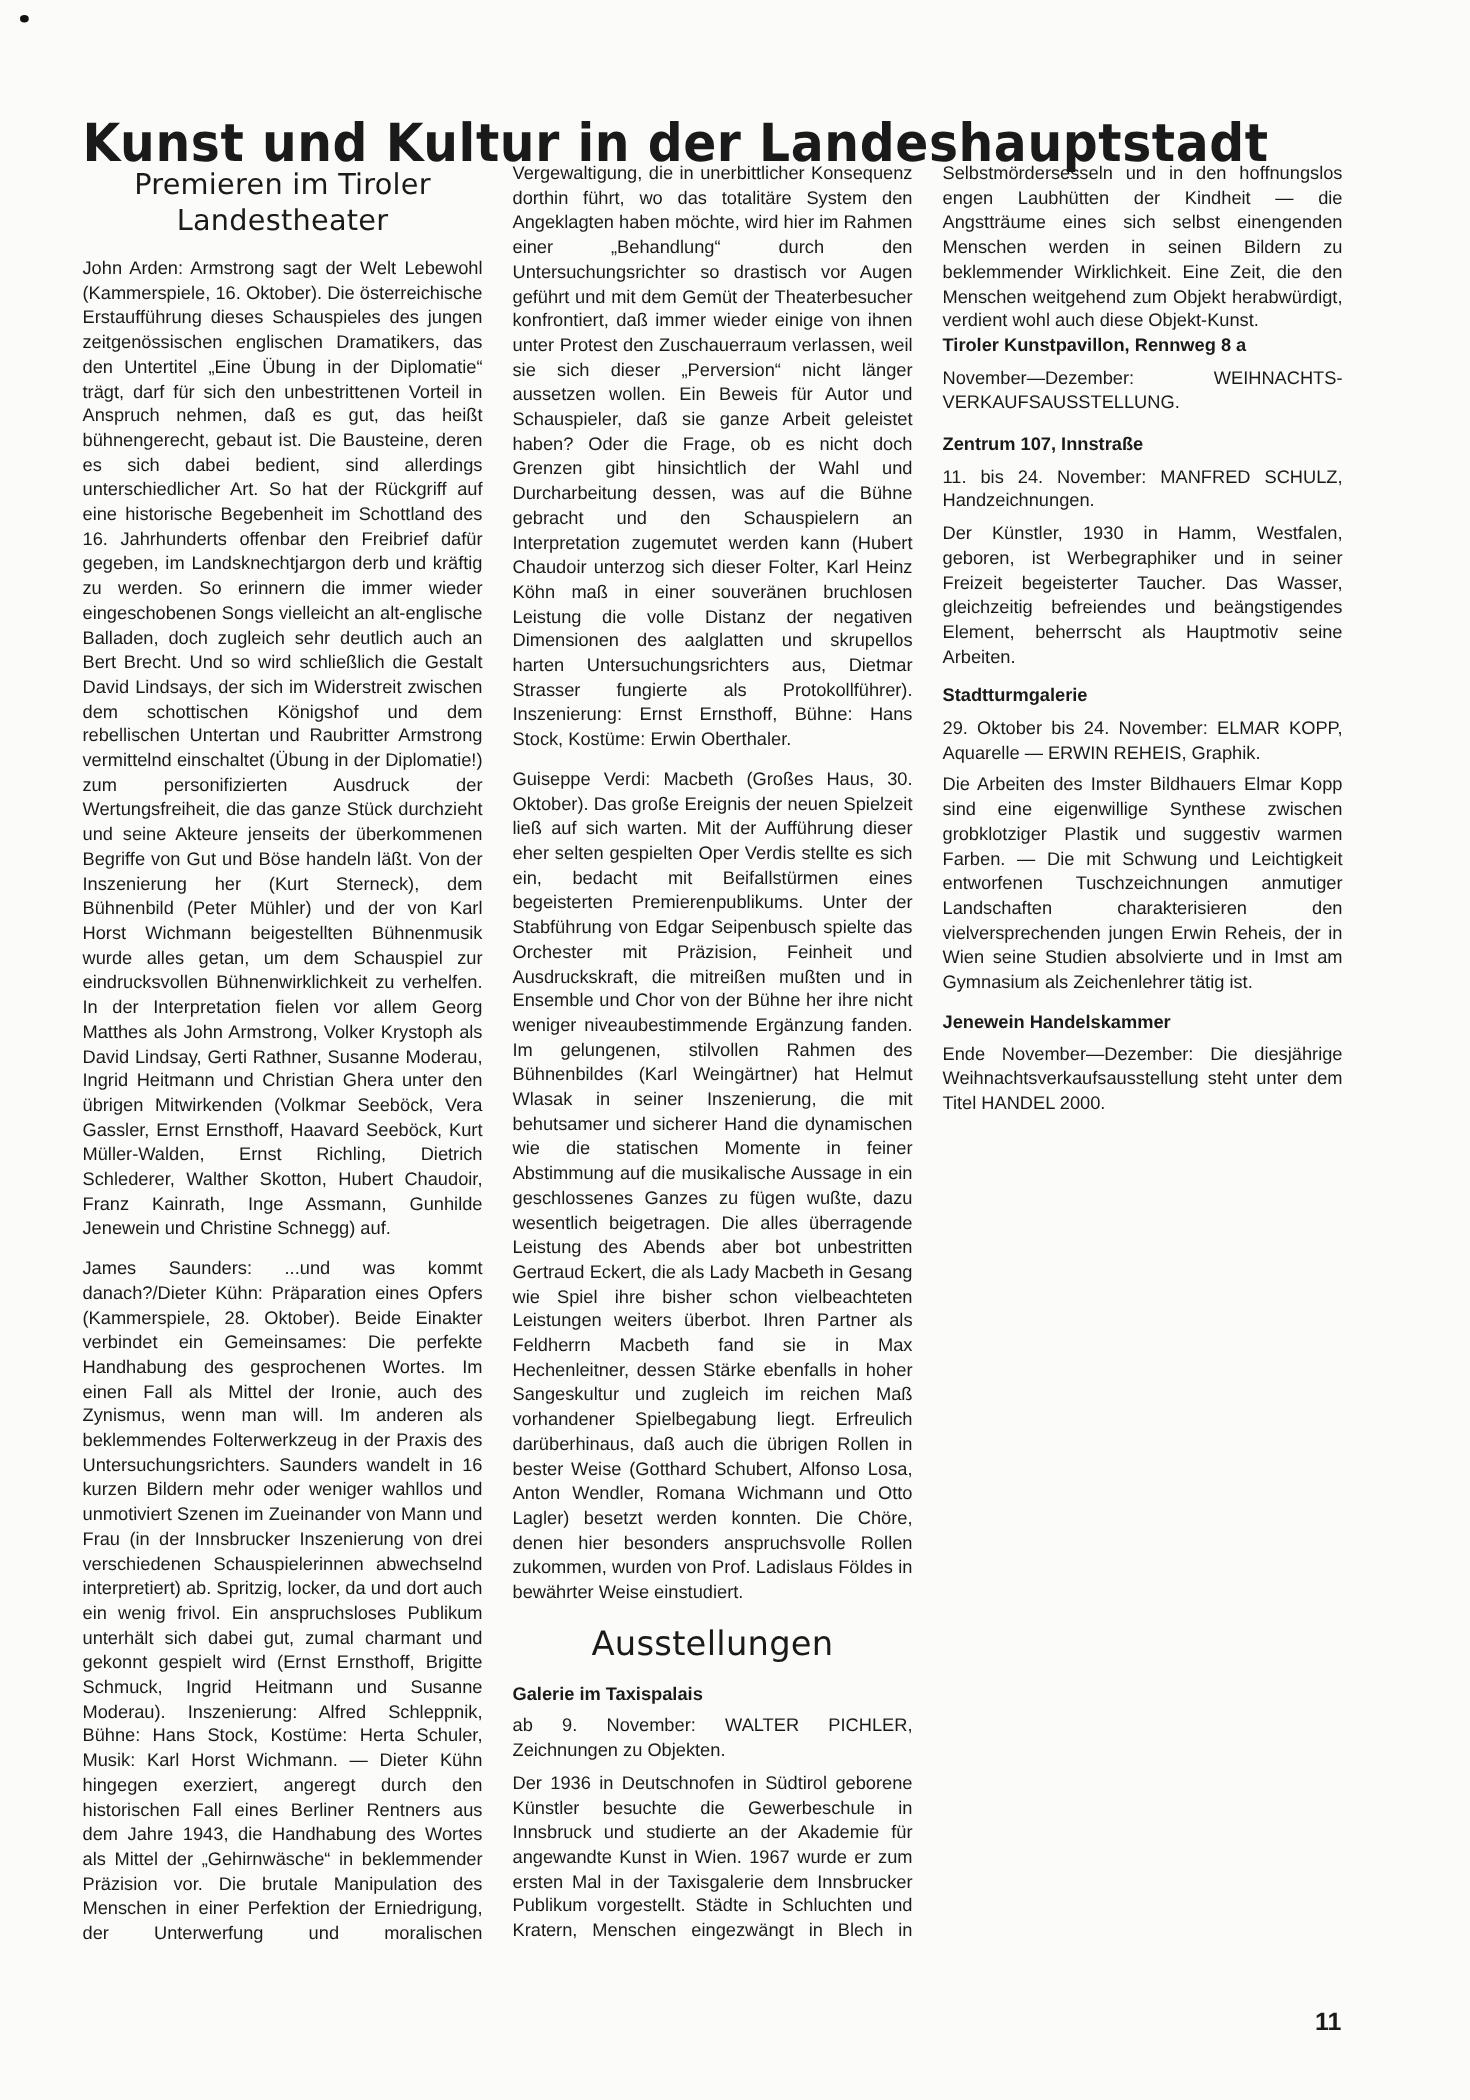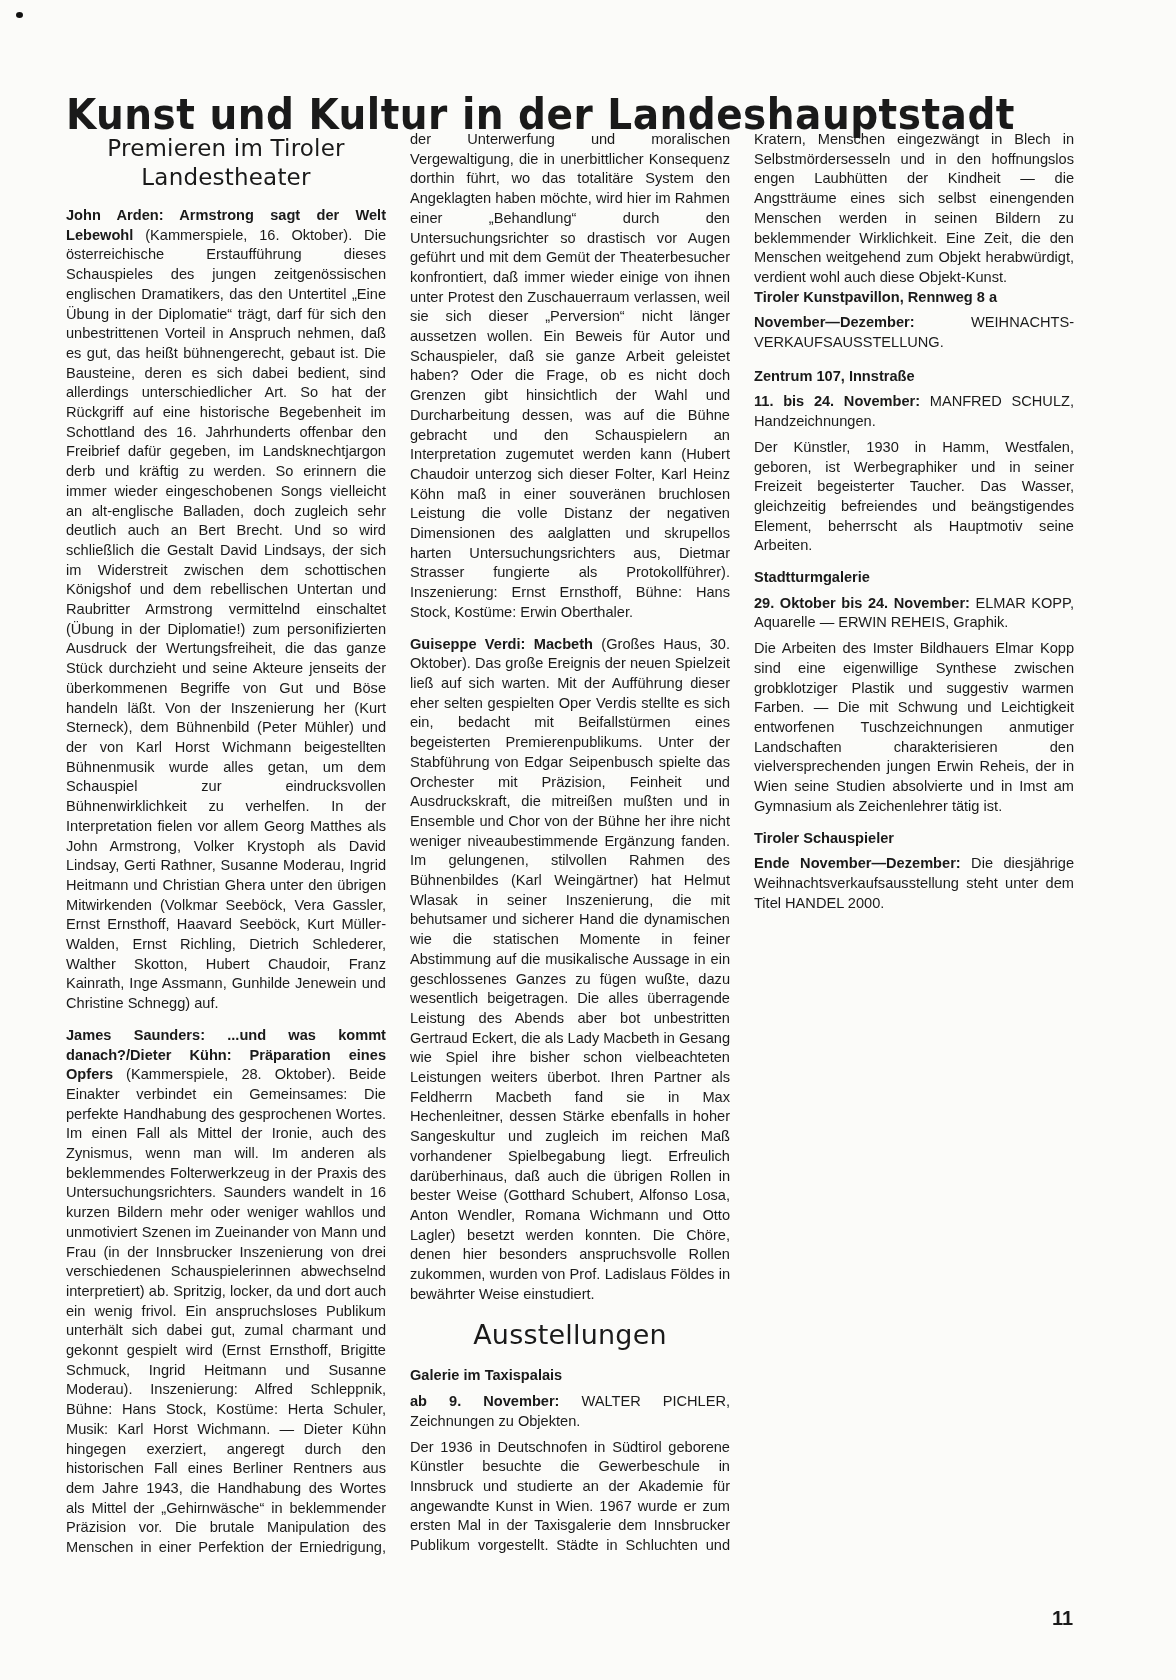--- a/index.html
+++ b/index.html
@@ -19,21 +19,21 @@
     color: #1a1a1a; white-space: nowrap;
     transform: scaleX(0.93); transform-origin: left top;
   }
   .section-heading {
     font-family: "DejaVu Sans", sans-serif; font-weight: normal;
     text-align: center; font-size: 23px; line-height: 29px; margin: 4px 0 14px 0;
     letter-spacing: 0.2px;
   }
   .section-heading.big { font-size: 27px; line-height: 34px; margin: 14px 0 14px 0; }
   p { margin: 0 0 12px 0; }
-  .b { font-weight: bold; }
+  .b { font-weight: normal; }
   .venue { font-weight: bold; margin: 0 0 6px 0; }
   .entry { margin: 0 0 6px 0; }
   .page-number { position: absolute; left: 1052px; top: 1607px; font-weight: bold; font-size: 20px; }
 </style>
 </head>
 <body>
 
 <div class="speck"></div>
 
 <h1 class="page-title">Kunst und Kultur in der Landeshauptstadt</h1>
@@ -73,18 +73,18 @@
     <p>Der Künstler, 1930 in Hamm, Westfalen, geboren, ist Werbegraphiker und in seiner Freizeit begeisterter Taucher. Das Wasser, gleichzeitig befreiendes und beängstigendes Element, beherrscht als Hauptmotiv seine Arbeiten.</p>
   </div>
 
   <div>
     <div class="venue">Stadtturmgalerie</div>
     <div class="entry"><span class="b">29. Oktober bis 24. November:</span><span> ELMAR KOPP, Aquarelle — ERWIN REHEIS, Graphik.</span></div>
     <p>Die Arbeiten des Imster Bildhauers Elmar Kopp sind eine eigenwillige Synthese zwischen grobklotziger Plastik und suggestiv warmen Farben. — Die mit Schwung und Leichtigkeit entworfenen Tuschzeichnungen anmutiger Landschaften charakterisieren den vielversprechenden jungen Erwin Reheis, der in Wien seine Studien absolvierte und in Imst am Gymnasium als Zeichenlehrer tätig ist.</p>
   </div>
 
   <div>
-    <div class="venue">Tiroler Schauspieler</div>
+    <div class="venue">Jenewein Handelskammer</div>
     <p class="entry"><span class="b">Ende November—Dezember:</span><span> Die diesjährige Weihnachtsverkaufsausstellung steht unter dem Titel HANDEL 2000.</span></p>
   </div>
 </div>
 
 <div class="page-number">11</div>
 
 </body></html>

